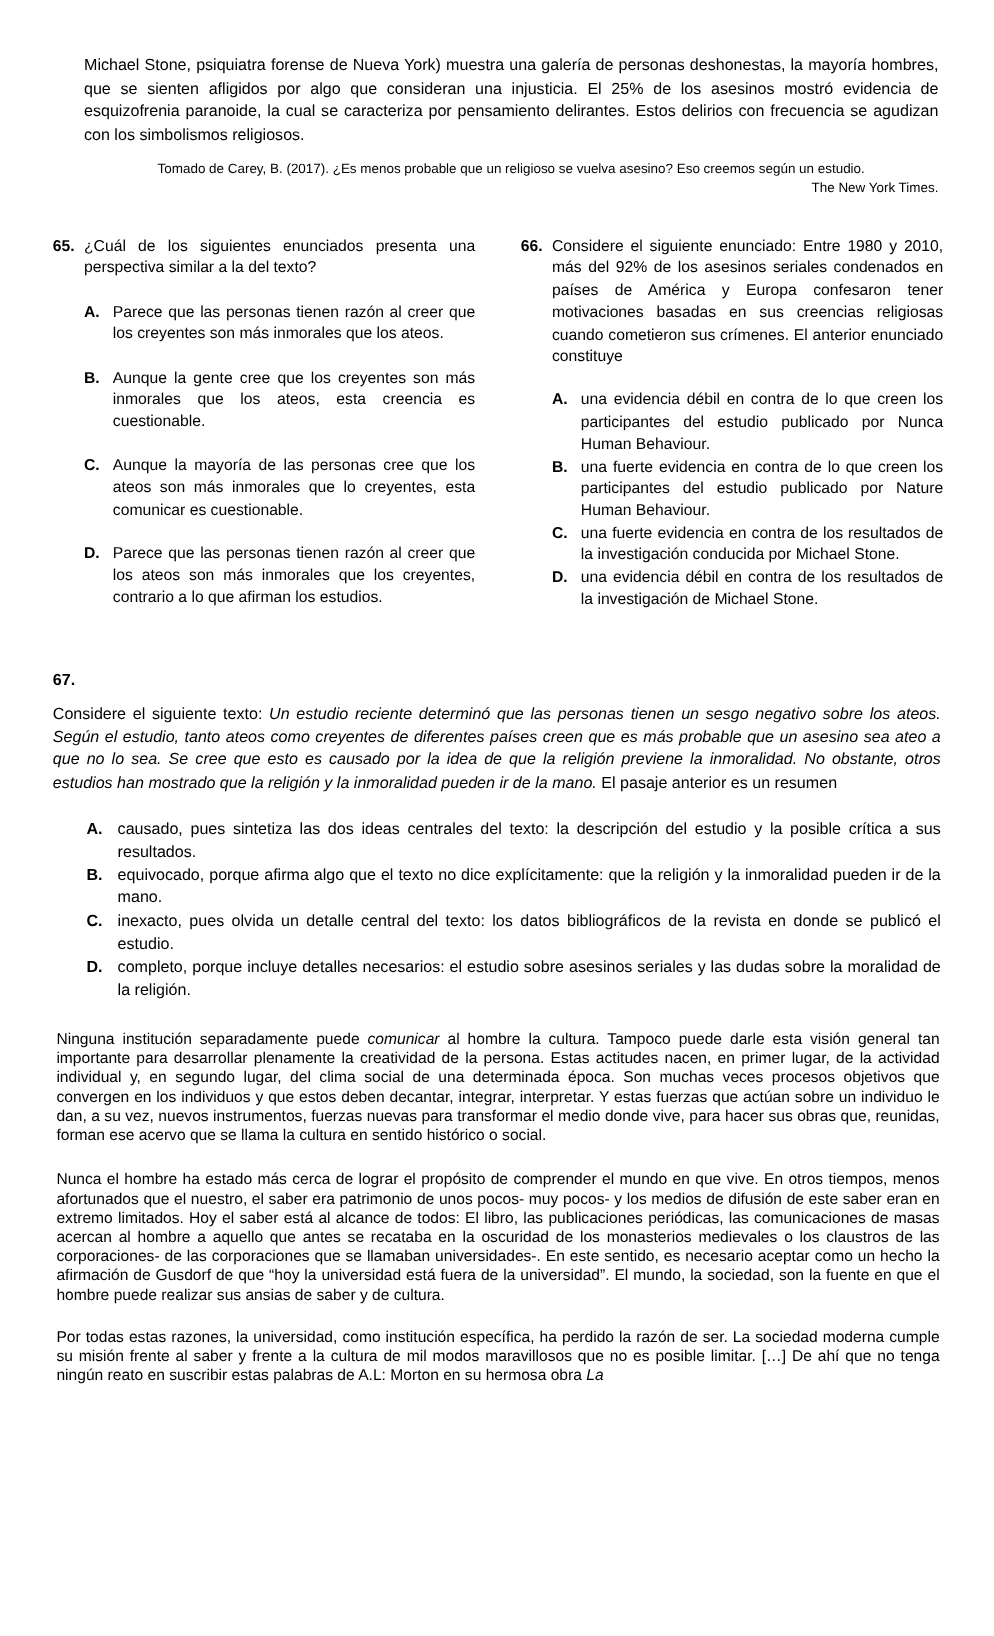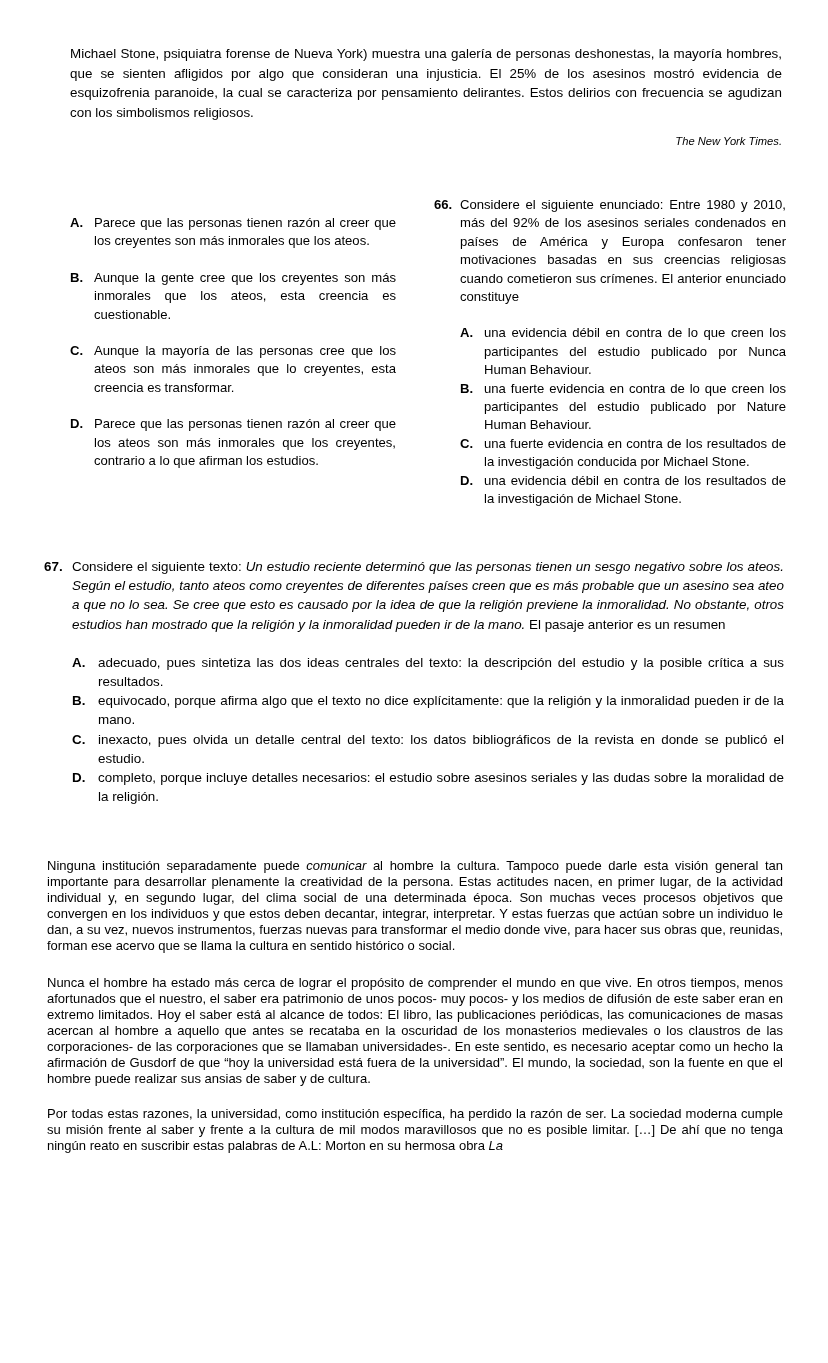--- a/index.html
+++ b/index.html
@@ -38,21 +38,21 @@
   }
   .source-wrap {
     position: absolute;
     left: 70px;
     top: 133px;
     width: 712px;
     font-size: 11.2px;
     line-height: 16px;
   }
   .source-line1 { text-align: center; margin: 0; }
-  .source-line2 { text-align: right; margin: 0; font-style: italic; }
+  .source-line2 { text-align: right; margin: 0; }
 
   
   .cols {
     position: absolute;
     left: 44px;
     top: 196px;
     width: 742px;
     display: flex;
     gap: 38px;
   }
@@ -94,20 +94,21 @@
   .q67-wrap {
     position: absolute;
     left: 44px;
     top: 557px;
     width: 740px;
   }
   .q67 {
     display: flex;
     font-size: 13.4px;
     line-height: 19.2px;
+    flex-direction: column;
   }
   .q67 .q-num { width: 28px; flex: 0 0 28px; }
   .q67 .q-body { text-align: justify; text-justify: inter-word; }
   .q67-opts {
     margin-left: 28px;
     margin-top: 19px;
   }
   .q67-opts .opt {
     font-size: 13.4px;
     line-height: 19.2px;
@@ -149,38 +150,43 @@
 </head>
 <body>
 
 <div class="page">
 
   <div class="intro-wrap">
     <p class="intro-text">Michael Stone, psiquiatra forense de Nueva York) muestra una galería de personas deshonestas, la mayoría hombres, que se sienten afligidos por algo que consideran una injusticia. El 25% de los asesinos mostró evidencia de esquizofrenia paranoide, la cual se caracteriza por pensamiento delirantes. Estos delirios con frecuencia se agudizan con los simbolismos religiosos.</p>
   </div>
 
   <div class="source-wrap">
+    <p class="source-line1">Tomado de Carey, B. (2017). ¿Es menos probable que un religioso se vuelva asesino? Eso creemos según un estudio.</p>
     <p class="source-line2">The New York Times.</p>
   </div>
 
   <div class="cols">
 
     <div class="col col-left">
+      <div class="q">
+        <span class="q-num">65.</span>
+        <span class="q-body">¿Cuál de los siguientes enunciados presenta una perspectiva similar a la del texto?</span>
+      </div>
       <div class="opts-wrap">
         <div class="opt">
           <span class="opt-letter">A.</span>
           <span class="opt-text">Parece que las personas tienen razón al creer que los creyentes son más inmorales que los ateos.</span>
         </div>
         <div class="opt">
           <span class="opt-letter">B.</span>
           <span class="opt-text">Aunque la gente cree que los creyentes son más inmorales que los ateos, esta creencia es cuestionable.</span>
         </div>
         <div class="opt">
           <span class="opt-letter">C.</span>
-          <span class="opt-text">Aunque la mayoría de las personas cree que los ateos son más inmorales que lo creyentes, esta creencia es transformar.</span>
+          <span class="opt-text">Aunque la mayoría de las personas cree que los ateos son más inmorales que lo creyentes, esta comunicar es cuestionable.</span>
         </div>
         <div class="opt">
           <span class="opt-letter">D.</span>
           <span class="opt-text">Parece que las personas tienen razón al creer que los ateos son más inmorales que los creyentes, contrario a lo que afirman los estudios.</span>
         </div>
       </div>
     </div>
 
     <div class="col col-right">
       <div class="q">
@@ -210,21 +216,21 @@
   </div>
 
   <div class="q67-wrap">
     <div class="q67">
       <span class="q-num">67.</span>
       <span class="q-body"><span>Considere el siguiente texto: </span><em class="it">Un estudio reciente determinó que las personas tienen un sesgo negativo sobre los ateos. Según el estudio, tanto ateos como creyentes de diferentes países creen que es más probable que un asesino sea ateo a que no lo sea. Se cree que esto es causado por la idea de que la religión previene la inmoralidad. No obstante, otros estudios han mostrado que la religión y la inmoralidad pueden ir de la mano.</em><span> El pasaje anterior es un resumen</span></span>
     </div>
     <div class="q67-opts">
       <div class="opt">
         <span class="opt-letter">A.</span>
-        <span class="opt-text">adecuado, pues sintetiza las dos ideas centrales del texto: la descripción del estudio y la posible crítica a sus resultados.</span>
+        <span class="opt-text">causado, pues sintetiza las dos ideas centrales del texto: la descripción del estudio y la posible crítica a sus resultados.</span>
       </div>
       <div class="opt">
         <span class="opt-letter">B.</span>
         <span class="opt-text">equivocado, porque afirma algo que el texto no dice explícitamente: que la religión y la inmoralidad pueden ir de la mano.</span>
       </div>
       <div class="opt">
         <span class="opt-letter">C.</span>
         <span class="opt-text">inexacto, pues olvida un detalle central del texto: los datos bibliográficos de la revista en donde se publicó el estudio.</span>
       </div>
       <div class="opt">

